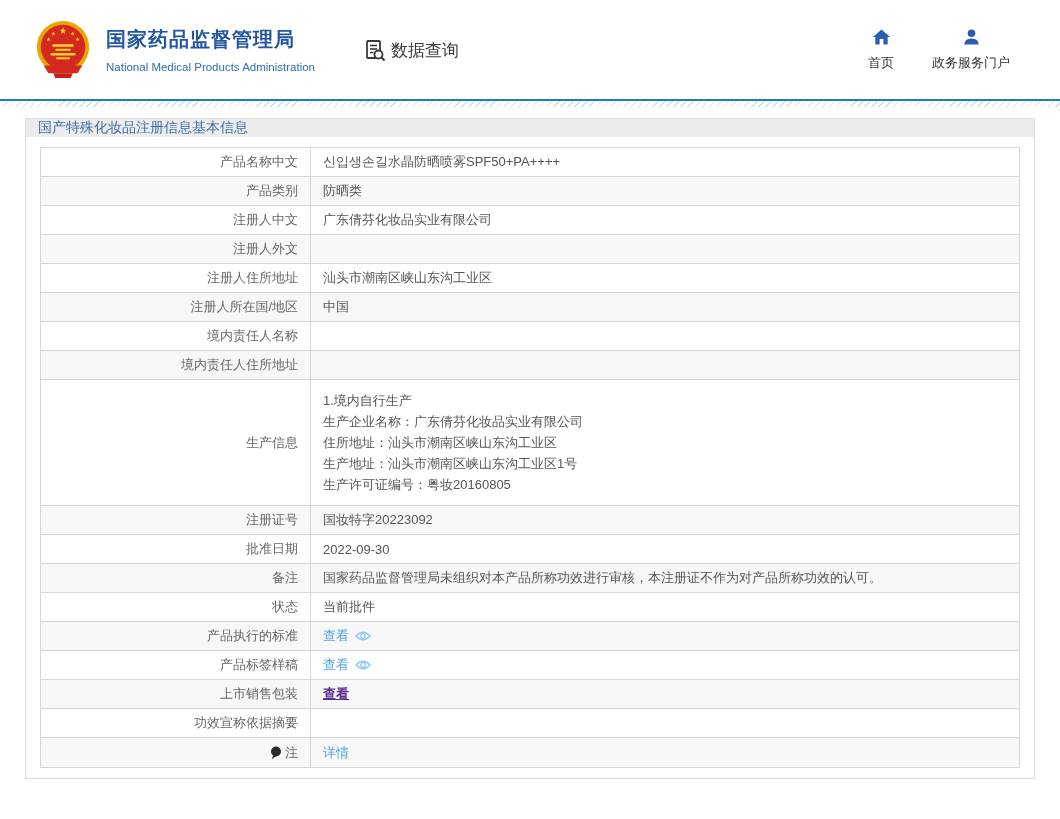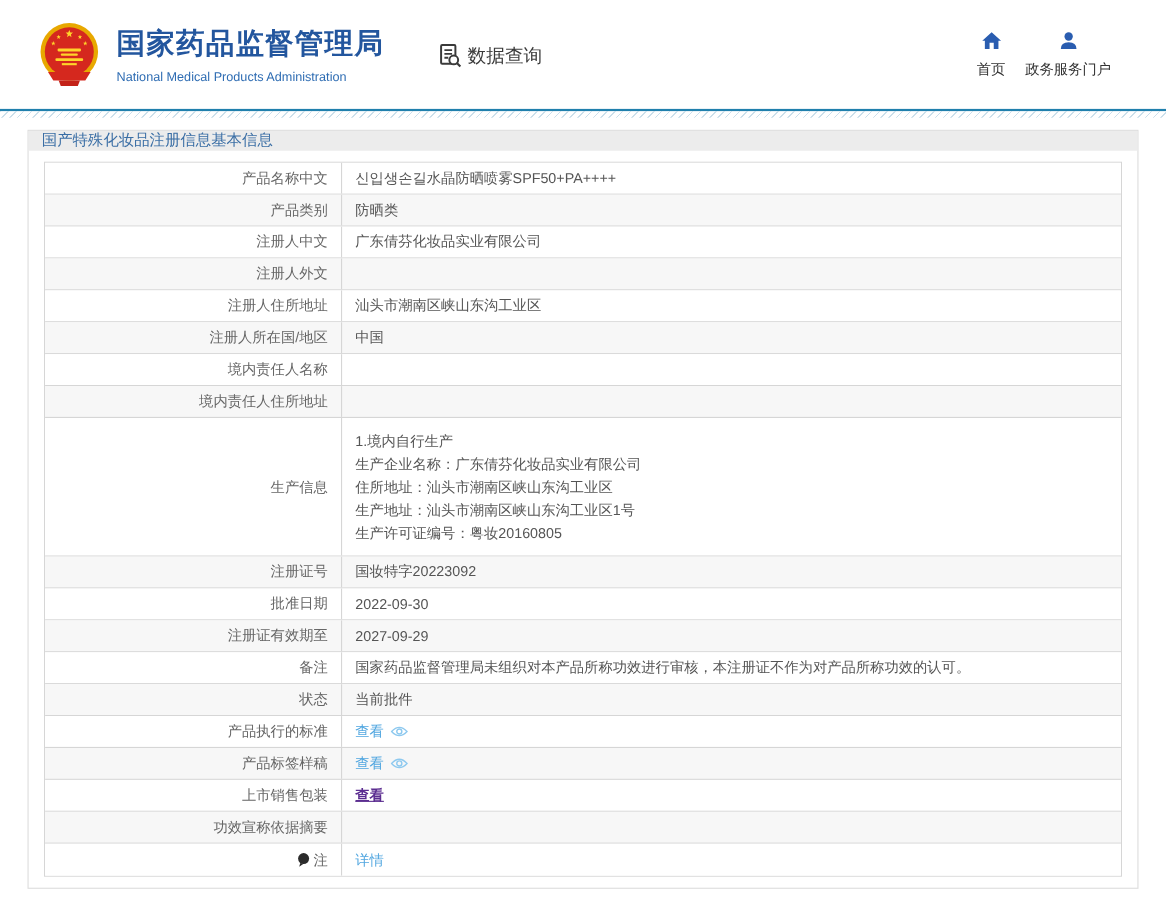--- a/index.html
+++ b/index.html
@@ -3,26 +3,26 @@
 <meta charset="utf-8">
 <style>
   * { margin:0; padding:0; box-sizing:border-box; }
   html,body { width:1060px; height:819px; background:#fff; overflow:hidden;
     font-family:"Liberation Sans","DejaVu Sans",sans-serif; }
 
   
   .header { height:99px; display:flex; align-items:center; padding:0 32px; background:#fff; }
   .logo { width:62px; height:64px; flex:0 0 62px; }
   .brand { margin-left:12px; }
-  .brand-cn { font-size:26px; font-weight:bold; color:#23569e; letter-spacing:1px; }
+  .brand-cn { font-size:20px; font-weight:bold; color:#23569e; letter-spacing:1px; }
   .brand-en { font-size:11.5px; color:#2f6db3; margin-top:8px; }
   .data-query { display:flex; align-items:flex-end; margin-left:48px; cursor:pointer; }
   .data-query svg { width:24px; height:24px; }
   .data-query-label { font-size:17px; color:#3a3a3a; margin-left:4px; font-weight:500; }
-  .top-nav { margin-left:auto; display:flex; gap:18px; padding-right:18px; }
+  .top-nav { margin-left:auto; display:flex; gap:38px; padding-right:18px; }
   .nav-item { display:flex; flex-direction:column; align-items:center; cursor:pointer; }
   .nav-item svg { width:19px; height:18px; }
   .nav-label { font-size:13px; color:#333; margin-top:8px; white-space:nowrap; }
 
   .header-divider { height:2px; background:#2080ad; }
   .header-hatch { height:6px;
     background:repeating-linear-gradient(135deg, #ccdfea 0 1px, transparent 1px 5px); }
 
   
   .panel { margin:11px 25px 0 25px; border:1px solid #ddd; background:#fff; }
@@ -171,24 +171,20 @@
     <div class="row">
       <div class="cell label">注册证号</div>
       <div class="cell value">国妆特字20223092</div>
     </div>
 
     <div class="row">
       <div class="cell label">批准日期</div>
       <div class="cell value">2022-09-30</div>
     </div>
 
-    <div class="row">
-      <div class="cell label">注册证有效期至</div>
-      <div class="cell value">2027-09-29</div>
-    </div>
 
     <div class="row">
       <div class="cell label">备注</div>
       <div class="cell value">国家药品监督管理局未组织对本产品所称功效进行审核，本注册证不作为对产品所称功效的认可。</div>
     </div>
 
     <div class="row">
       <div class="cell label">状态</div>
       <div class="cell value">当前批件</div>
     </div>

